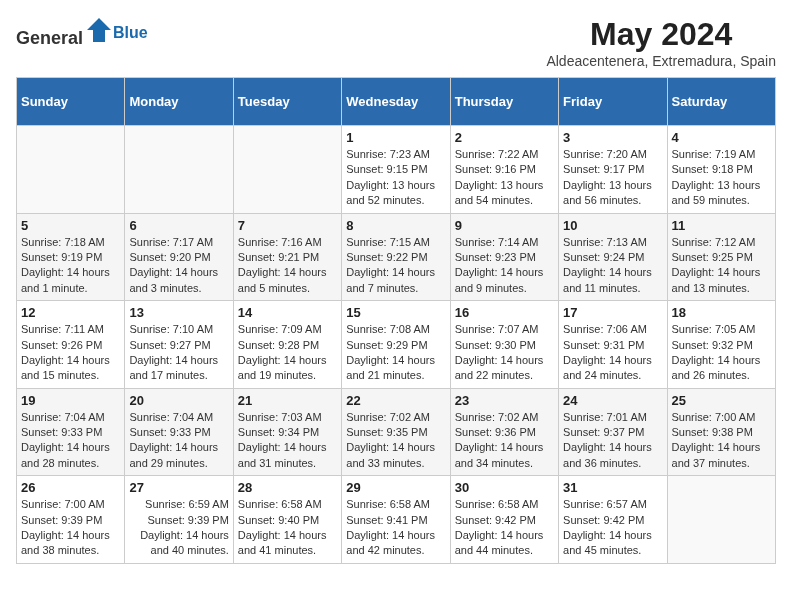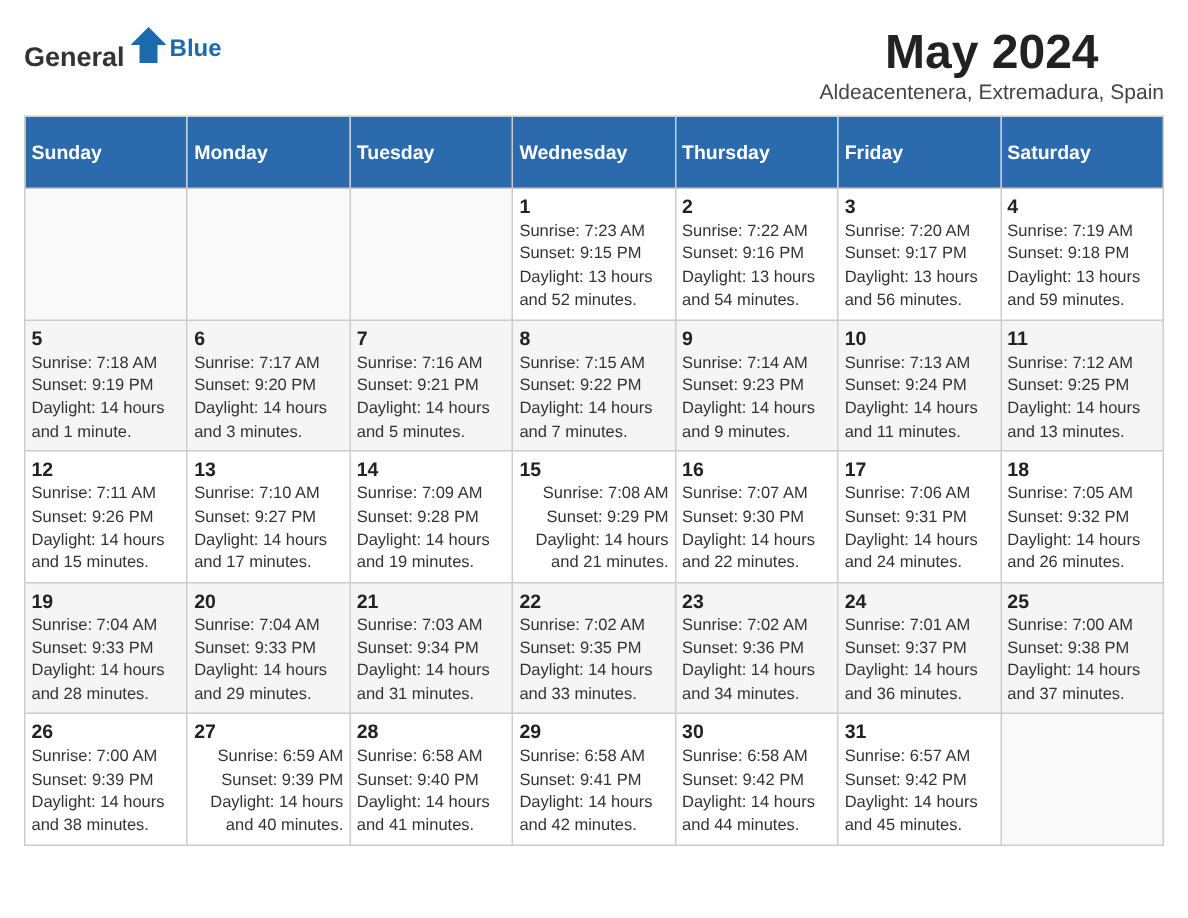--- a/index.html
+++ b/index.html
@@ -206,21 +206,21 @@
 Daylight: 14 hours and 17 minutes.</div>
         </td>
         <td>
           <div class="day-number">14</div>
           <div class="day-info" style="white-space: pre-line;">Sunrise: 7:09 AM
 Sunset: 9:28 PM
 Daylight: 14 hours and 19 minutes.</div>
         </td>
         <td>
           <div class="day-number">15</div>
-          <div class="day-info" style="white-space: pre-line; text-align: right;">Sunrise: 7:08 AM
+          <div class="day-info" style="white-space: pre-line;">Sunrise: 7:08 AM
 Sunset: 9:29 PM
 Daylight: 14 hours and 21 minutes.</div>
         </td>
         <td>
           <div class="day-number">16</div>
           <div class="day-info" style="white-space: pre-line;">Sunrise: 7:07 AM
 Sunset: 9:30 PM
 Daylight: 14 hours and 22 minutes.</div>
         </td>
         <td>

